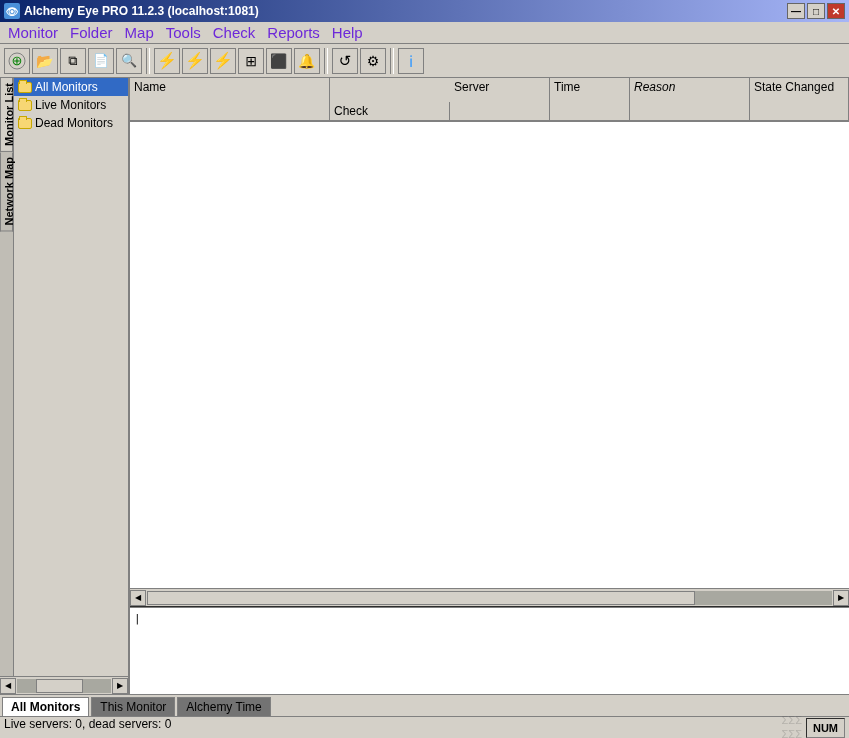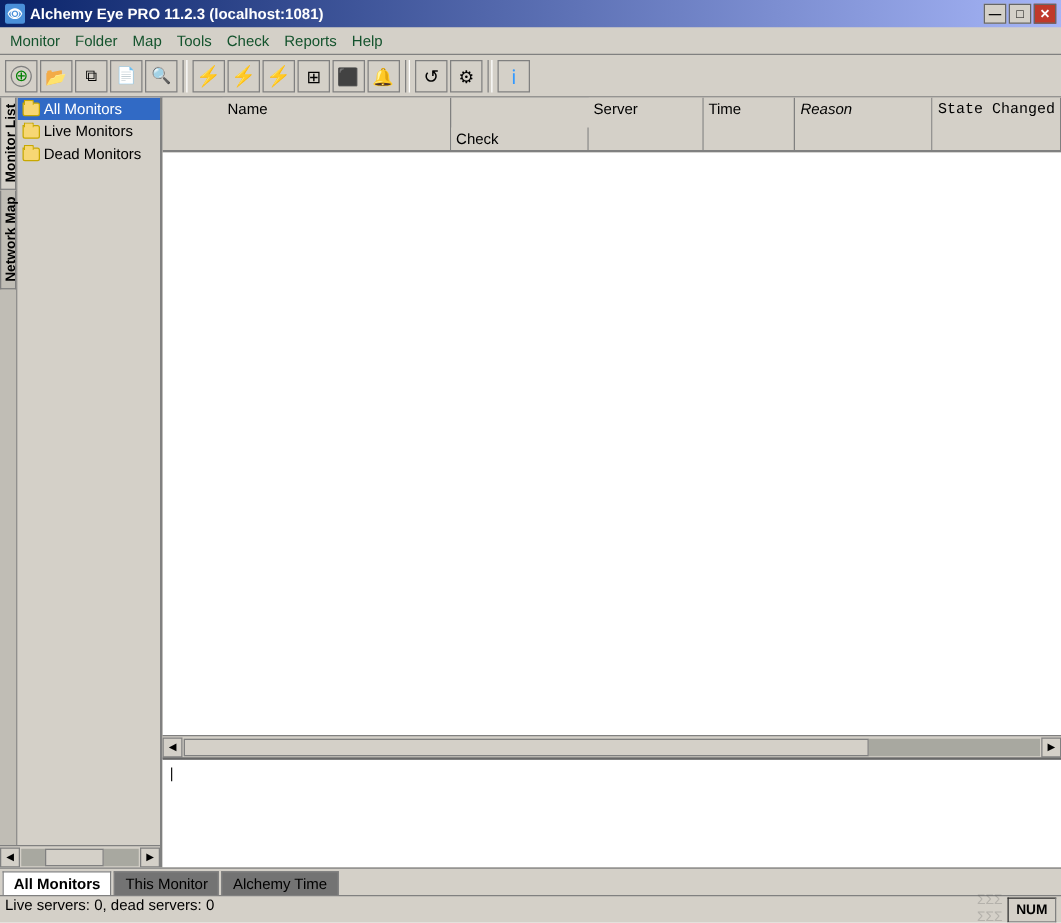--- a/index.html
+++ b/index.html
@@ -65,22 +65,22 @@
       background: #d4d0c8;
       height: 22px;
       display: flex;
       align-items: center;
       padding: 0 2px;
       border-bottom: 1px solid #808080;
     }
     .menu-item {
       padding: 2px 6px;
       cursor: pointer;
-      font-size: 12px;
-      color: #14532d;
+      font-size: 15px;
+      color: #6d28d9;
     }
 
     
     .toolbar {
       background: #d4d0c8;
       height: 34px;
       display: flex;
       align-items: center;
       padding: 2px 4px;
       gap: 2px;
@@ -387,26 +387,26 @@
           <div style="position:absolute; left:20%; width:50%; height:100%; background:#d4d0c8; border:1px solid #808080;"></div>
         </div>
         <div class="hscroll-btn">▶</div>
       </div>
     </div>
 
     <div class="right-section">
       <div class="right-table">
 
         <div class="table-header">
-          <div class="col-header" style="width:200px;margin-left:48px;">Name</div>
+          <div class="col-header" style="width:200px;">Name</div>
           <div class="col-header" style="width:120px;margin-top:24px;">Check</div>
           <div class="col-header" style="width:100px;">Server</div>
           <div class="col-header" style="width:80px;">Time</div>
           <div class="col-header" style="width:120px;font-style:italic;">Reason</div>
-          <div class="col-header" style="flex:1;font-family:Liberation Mono, monospace;">State Changed</div>
+          <div class="col-header" style="flex:1;">State Changed</div>
         </div>
 
         <div class="table-content"></div>
       </div>
 
       <div class="hscroll-area" style="border-top: 1px solid #808080;">
         <div class="hscroll-btn">◀</div>
         <div style="flex:1; height:14px; background:#a8a8a0; position:relative; margin:0 1px;">
           <div style="position:absolute; left:0%; width:80%; height:100%; background:#d4d0c8; border:1px solid #808080;"></div>
         </div>

